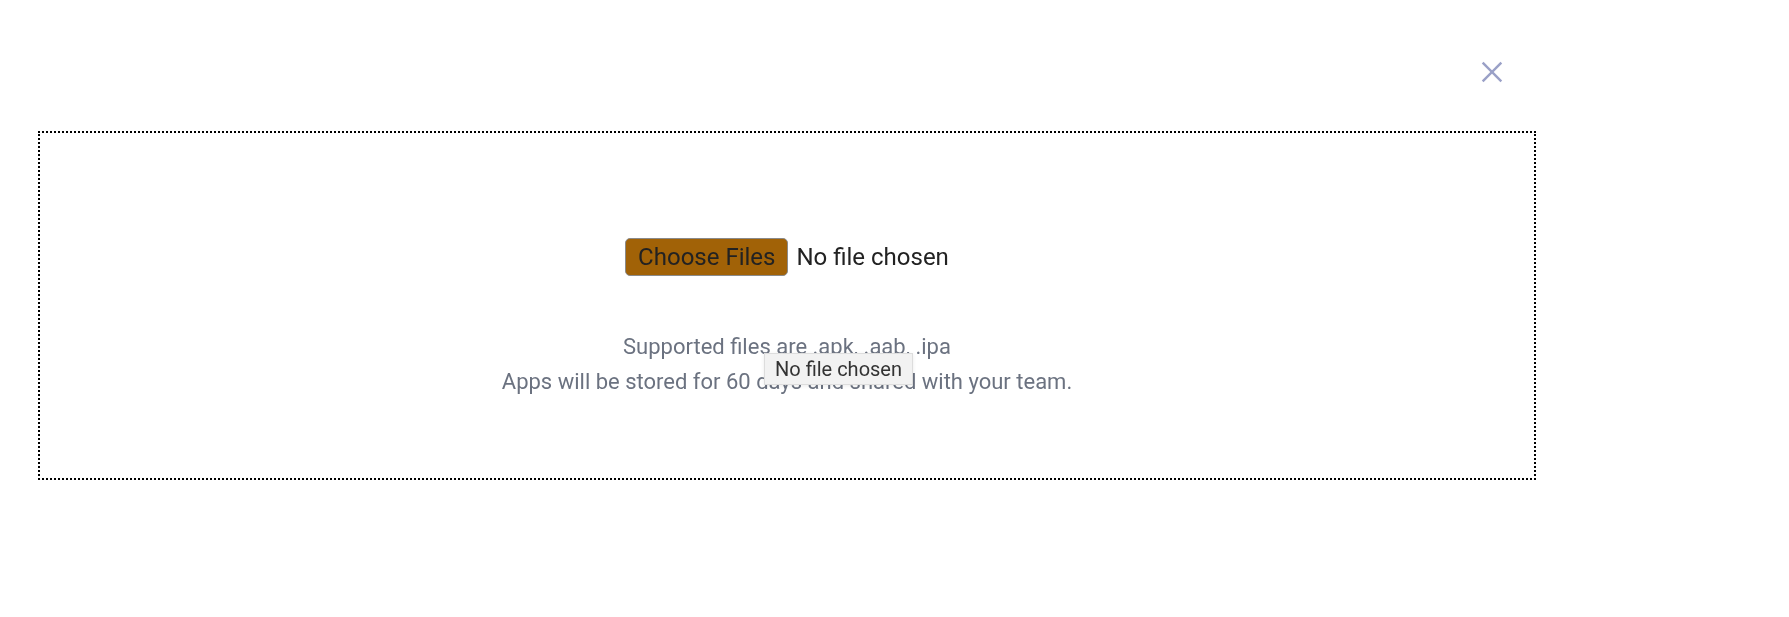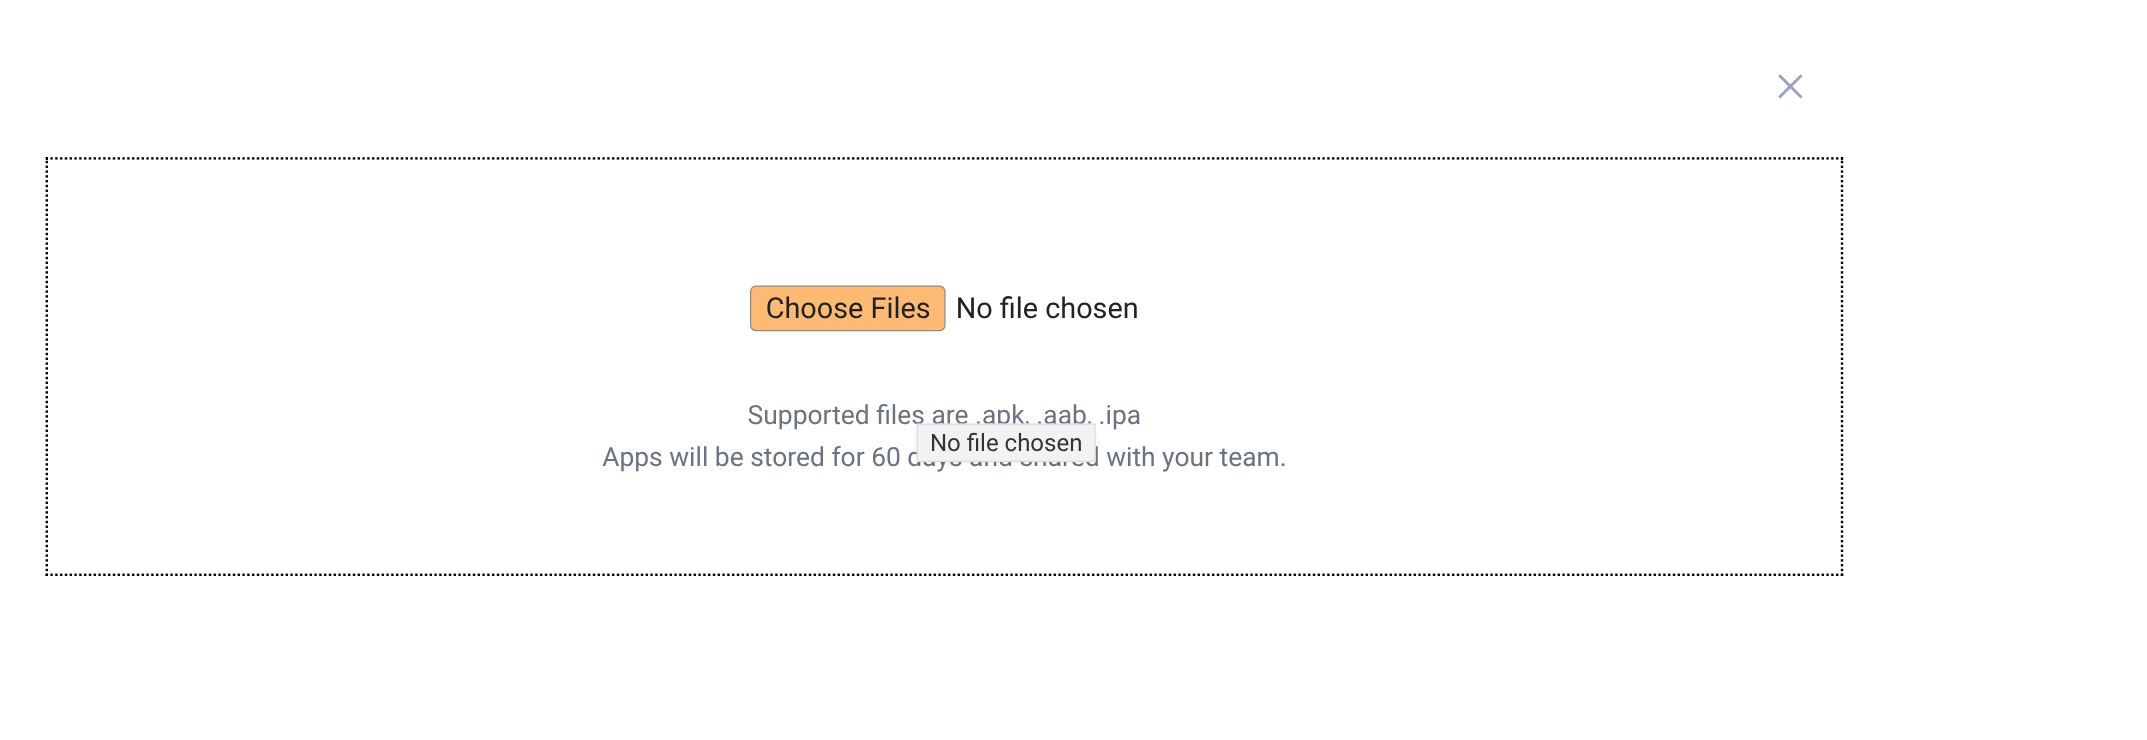--- a/index.html
+++ b/index.html
@@ -48,21 +48,21 @@
     .file-row {
       display: flex;
       align-items: center;
       gap: 8px;
       margin-bottom: 58px;
     }
     .choose-btn {
       font-family: inherit;
       font-size: 24px;
       color: #222;
-      background: #fdba74;
+      background: #a16207;
       border: 1px solid #8a8a8a;
       border-radius: 5px;
       padding: 4px 12px;
       cursor: pointer;
     }
     .file-status {
       font-size: 24px;
       color: #222;
     }
     .tooltip {

